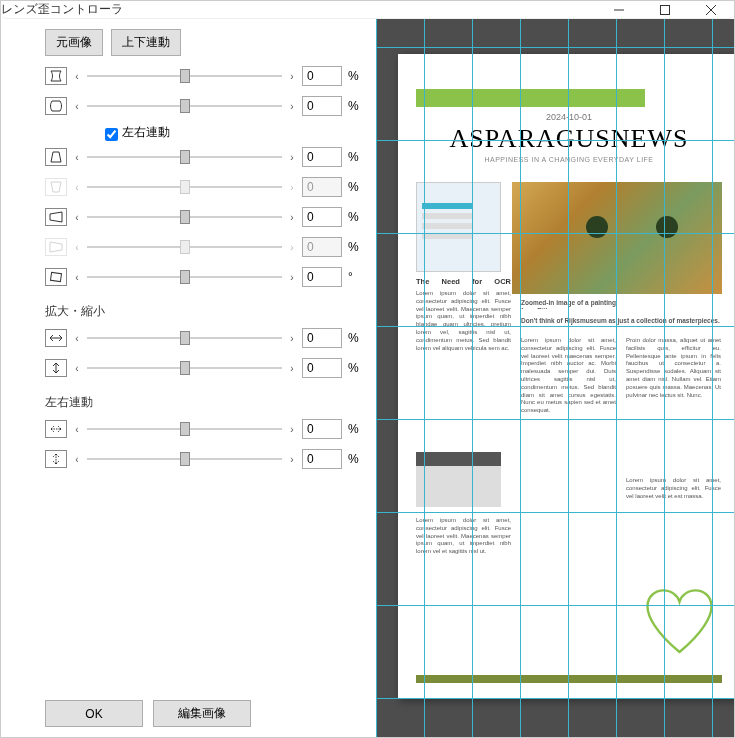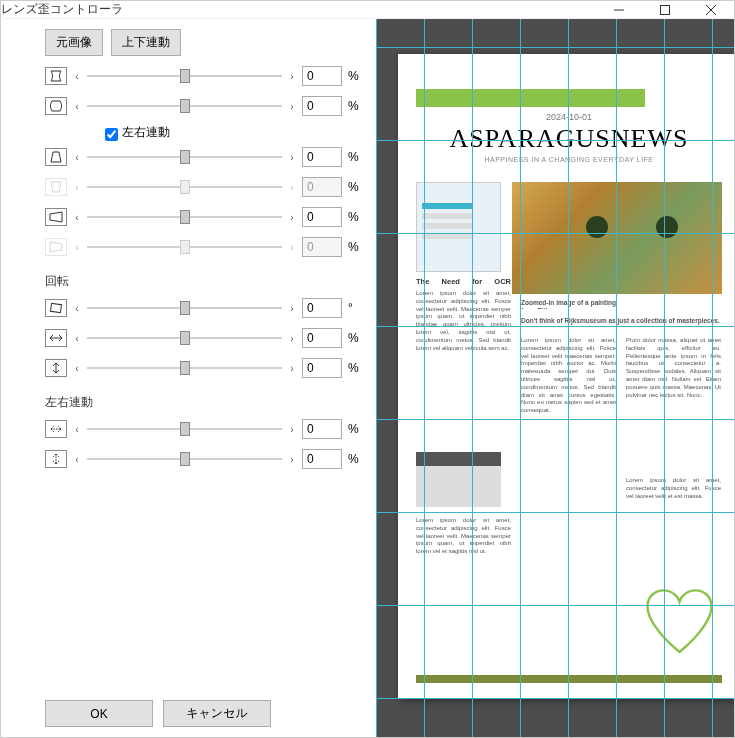--- a/index.html
+++ b/index.html
@@ -25,21 +25,21 @@
 .arrow { width: 8px; text-align: center; color: #555; cursor: pointer; font-size: 10px; }
 .slider-mid { flex: 1; position: relative; height: 18px; }
 .slider-track { position: absolute; top: 8px; left: 0; right: 0; height: 2px; background: #d0d0d0; }
 .slider-thumb { position: absolute; top: 2px; left: 50%; transform: translateX(-50%); width: 10px; height: 14px; background: #ccc; border: 1px solid #888; }
 .slider-thumb.disabled { background: #eee; border-color: #ccc; }
 .num-input { width: 40px; height: 20px; border: 1px solid #aaa; padding: 0 4px; font-size: 12px; text-align: left; }
 .num-input:disabled { background: #f5f5f5; color: #999; }
 .unit { width: 14px; font-size: 12px; }
 .sub-checkbox { margin-left: 60px; display: flex; align-items: flex-end; gap: 4px; margin-bottom: 4px; }
 .bottom-btns { margin-top: auto; display: flex; gap: 10px; }
-.btn-wide { border: 1px solid #adadad; background: #e1e1e1; padding: 4px 0; width: 108px; font-size: 12px; cursor: pointer; text-align: center; }
+.btn-wide { border: 1px solid #adadad; background: #e1e1e1; padding: 4px 0; width: 98px; font-size: 12px; cursor: pointer; text-align: center; }
 .preview-doc { position: absolute; left: 22px; top: 35px; width: 342px; height: 645px; background: #fff; box-shadow: 2px 2px 8px rgba(0,0,0,0.4); }
 .doc-banner-top { position: absolute; top: 35px; left: 18px; right: 95px; height: 18px; background: #8bc34a; }
 .doc-header { position: absolute; top: 52px; left: 18px; right: 18px; text-align: center; }
 .doc-date { font-size: 9px; color: #777; margin-bottom: 2px; margin-top: 6px;}
 .doc-title { font-family: serif; font-size: 26px; color: #000000; letter-spacing: 1px; font-weight: 500; }
 .doc-subtitle { font-size: 7px; color: #888; margin-top: 2px; letter-spacing: 0.5px; }
 .doc-body { position: absolute; top: 128px; left: 18px; right: 18px; bottom: 30px; overflow: hidden; }
 .doc-portrait { position: absolute; top: 0; right: 0; width: 210px; height: 112px; background: linear-gradient(135deg, #d4a853 0%, #b08030 30%, #7a9b5e 60%, #c89040 100%); overflow: hidden; }
 .doc-portrait::before { content:""; position:absolute; left:35%; top:30%; width:22px; height:22px; background:#2a4020; border-radius:50%; box-shadow: 70px 0 0 #2a4020; }
 .doc-mini-img { position: absolute; top: 0; left: 0; width: 85px; height: 90px; background: #e8f0f8; border: 1px solid #ccc; }
@@ -178,37 +178,37 @@
         <span class="arrow" style="color:#bbb">‹</span>
         <div class="slider-mid">
             <div class="slider-track"></div>
             <div class="slider-thumb disabled"></div>
           </div>
         <span class="arrow" style="color:#bbb">›</span>
         <input class="num-input" disabled="" value="0" style="">
         <span class="unit">%</span>
       </div>
 
-      <div class="section-label">回転</div>
       <div class="control-row">
         <div class="icon-box">
             <svg width="14" height="12">
               <rect x="2" y="2" width="10" height="8" fill="none" stroke="#333" transform="rotate(8 7 6)"></rect>
             </svg>
           </div>
         <span class="arrow">‹</span>
         <div class="slider-mid">
             <div class="slider-track"></div>
             <div class="slider-thumb"></div>
           </div>
         <span class="arrow">›</span>
         <input class="num-input" value="0" style="">
         <span class="unit">°</span>
       </div>
 
+      <div class="section-label">拡大・縮小</div>
       <div class="control-row">
         <div class="icon-box">
             <svg width="14" height="12">
               <path d="M1 6 L13 6 M1 6 L4 3 M1 6 L4 9 M13 6 L10 3 M13 6 L10 9" fill="none" stroke="#333"></path>
             </svg>
           </div>
         <span class="arrow">‹</span>
         <div class="slider-mid">
             <div class="slider-track"></div>
             <div class="slider-thumb"></div>
@@ -260,21 +260,21 @@
             <div class="slider-track"></div>
             <div class="slider-thumb"></div>
           </div>
         <span class="arrow">›</span>
         <input class="num-input" value="0" style="">
         <span class="unit">%</span>
       </div>
 
       <div class="bottom-btns">
         <button class="btn-wide">OK</button>
-        <button class="btn-wide">キャンセル</button>
+        <button class="btn-wide">編集画像</button>
       </div>
     </div>
 
     <div class="right-panel">
       <div class="preview-doc">
         <div class="doc-banner-top"></div>
         <div class="doc-header">
           <div class="doc-date">2024-10-01</div>
           <div class="doc-title">ASPARAGUSNEWS</div>
           <div class="doc-subtitle">HAPPINESS IN A CHANGING EVERYDAY LIFE</div>

